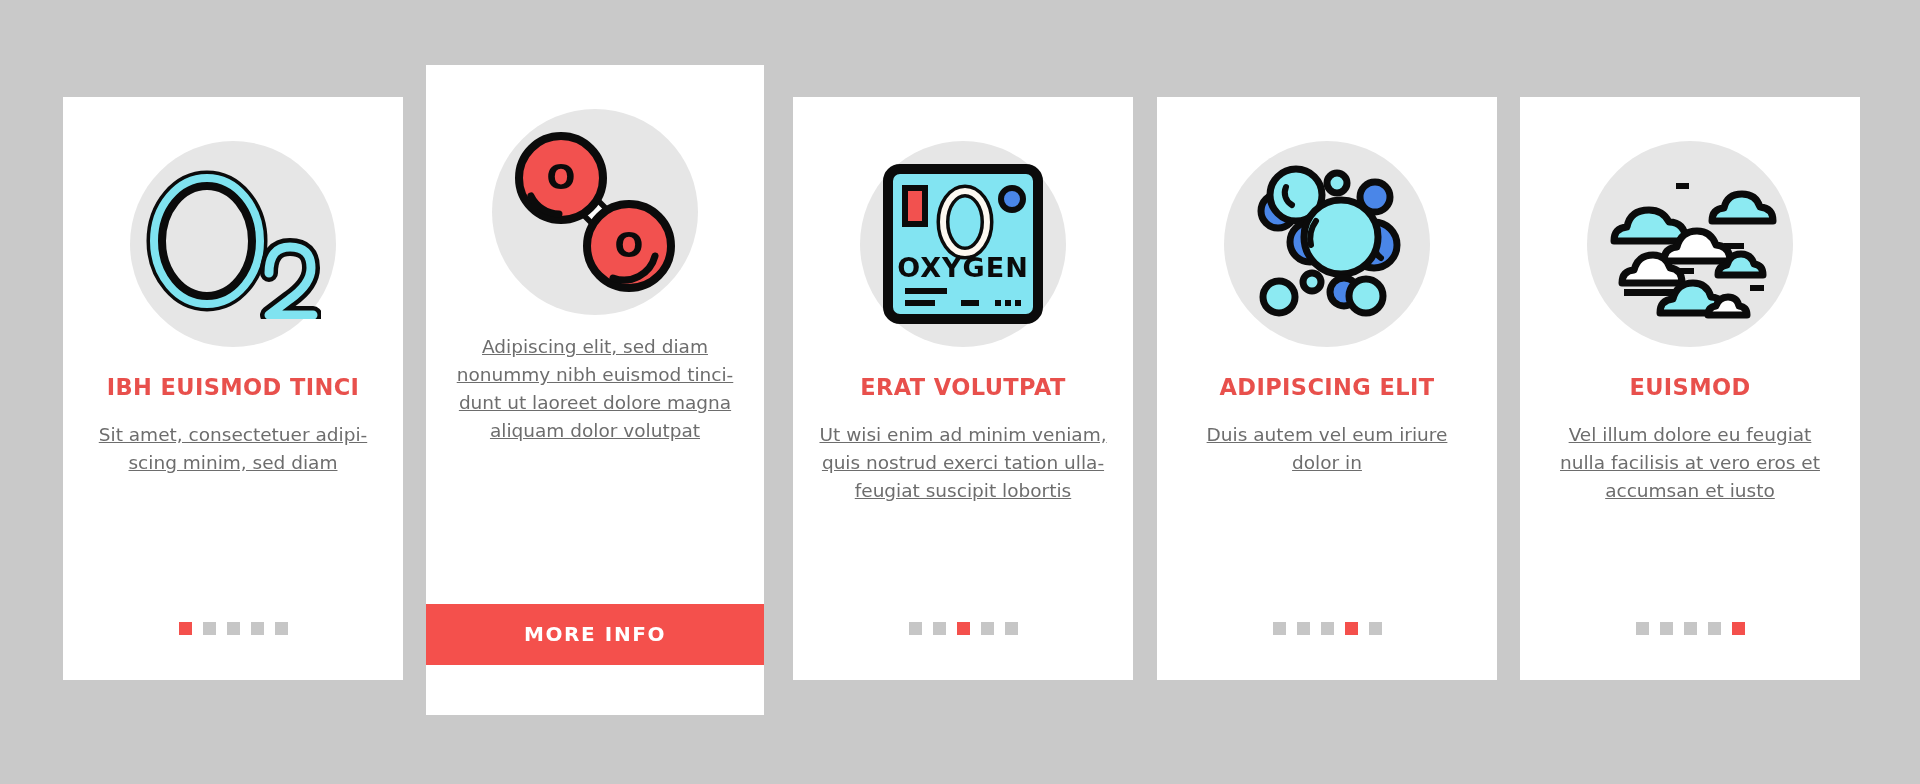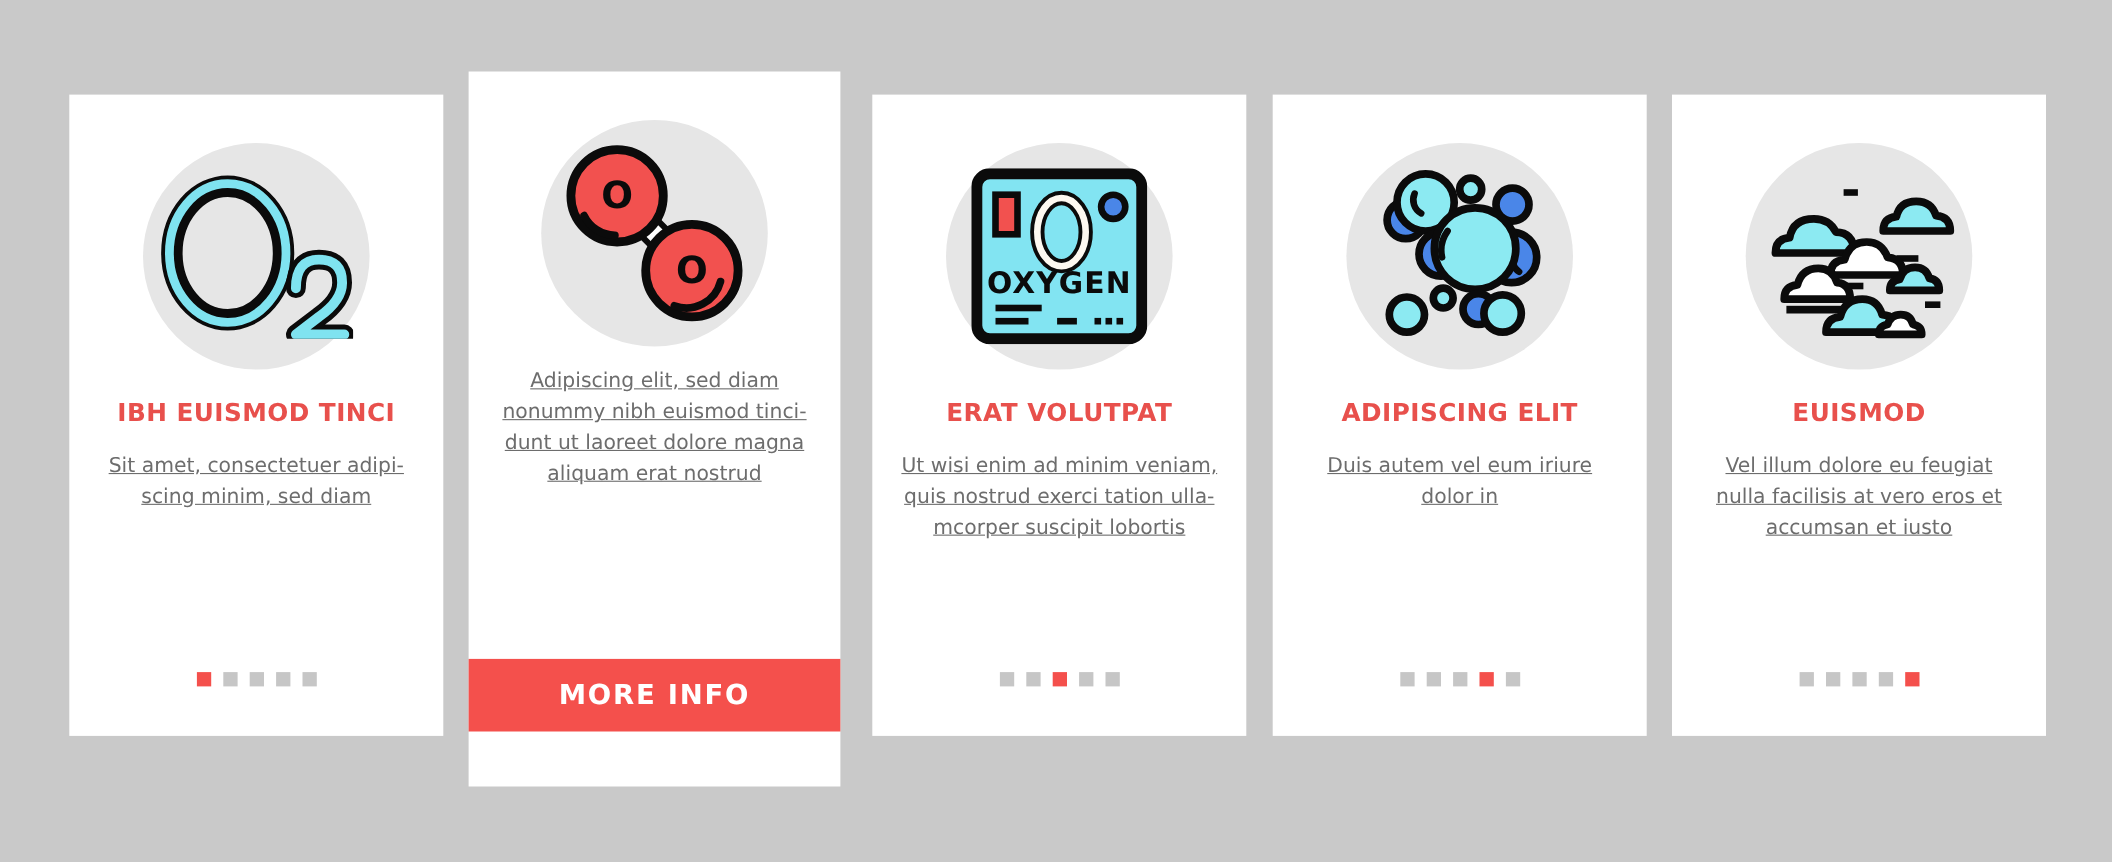--- a/index.html
+++ b/index.html
@@ -25,21 +25,21 @@
     position: absolute;
     background: #ffffff;
     box-sizing: border-box;
     display: flex;
     flex-direction: column;
     align-items: center;
   }
 
   
   .card.standard {
-    top: 86px;
+    top: 97px;
     width: 340px;
     height: 583px;
     padding-top: 44px;
   }
   
   .card.featured {
     top: 65px;
     width: 338px;
     height: 650px;
     padding-top: 44px;
@@ -98,21 +98,21 @@
     height: 13px;
     background: #c6c6c6;
     display: block;
   }
   .dot.active { background: #f4504c; }
 
   .more-info {
     width: 100%;
     background: #f4504c;
     color: #ffffff;
-    font-size: 25px;
+    font-size: 20px;
     font-weight: bold;
     letter-spacing: 1.6px;
     text-align: center;
     padding: 18px 0 19px 0;
     box-sizing: border-box;
     border: none;
     text-transform: uppercase;
     font-family: "DejaVu Sans", "Liberation Sans", sans-serif;
     cursor: pointer;
   }
@@ -158,21 +158,21 @@
 
         <circle cx="52" cy="52" r="42" fill="#f2514f" stroke="#0b0b0b" stroke-width="8"></circle>
         <path d="M22 70 a32 32 0 0 0 28 18" fill="none" stroke="#0b0b0b" stroke-width="7" stroke-linecap="round"></path>
         <text x="52" y="63" text-anchor="middle" font-family="'DejaVu Sans','Liberation Sans',sans-serif" font-size="34" font-weight="bold" fill="#0b0b0b">O</text>
 
         <circle cx="120" cy="120" r="42" fill="#f2514f" stroke="#0b0b0b" stroke-width="8"></circle>
         <path d="M104 152 a32 32 0 0 0 42 -22" fill="none" stroke="#0b0b0b" stroke-width="7" stroke-linecap="round"></path>
         <text x="120" y="131" text-anchor="middle" font-family="'DejaVu Sans','Liberation Sans',sans-serif" font-size="34" font-weight="bold" fill="#0b0b0b">O</text>
       </svg>
     </div>
-    <p class="card-desc"><span>Adipiscing elit, sed diam</span><br><span>nonummy nibh euismod tinci-</span><br><span>dunt ut laoreet dolore magna</span><br><span>aliquam erat nostrud</span></p>
+    <p class="card-desc"><span>Adipiscing elit, sed diam</span><br><span>nonummy nibh euismod tinci-</span><br><span>dunt ut laoreet dolore magna</span><br><span>aliquam dolor volutpat</span></p>
     <div class="spacer"></div>
     <button class="more-info">MORE INFO</button>
     <div class="featured-bottom-pad"></div>
   </div>
 
   <div class="card standard" style="left:793px;">
     <div class="icon-wrap">
       <svg width="160" height="160" viewBox="0 0 160 160" aria-hidden="true">
         <rect x="5" y="5" width="150" height="150" rx="12" fill="#82e4f2" stroke="#0b0b0b" stroke-width="10"></rect>
         <rect x="22" y="24" width="20" height="36" fill="#f2514f" stroke="#0b0b0b" stroke-width="6"></rect>
@@ -183,21 +183,21 @@
         <text x="80" y="113" text-anchor="middle" font-family="'DejaVu Sans','Liberation Sans',sans-serif" font-size="27" font-weight="bold" fill="#0b0b0b" letter-spacing="1">OXYGEN</text>
         <rect x="22" y="124" width="42" height="6" fill="#0b0b0b"></rect>
         <rect x="22" y="136" width="30" height="6" fill="#0b0b0b"></rect>
         <rect x="78" y="136" width="18" height="6" fill="#0b0b0b"></rect>
         <rect x="112" y="136" width="6" height="6" fill="#0b0b0b"></rect>
         <rect x="122" y="136" width="6" height="6" fill="#0b0b0b"></rect>
         <rect x="132" y="136" width="6" height="6" fill="#0b0b0b"></rect>
       </svg>
     </div>
     <h2 class="card-title">ERAT VOLUTPAT</h2>
-    <p class="card-desc"><span>Ut wisi enim ad minim veniam,</span><br><span>quis nostrud exerci tation ulla-</span><br><span>mcorper suscipit lobortis</span></p>
+    <p class="card-desc"><span>Ut wisi enim ad minim veniam,</span><br><span>quis nostrud exerci tation ulla-</span><br><span>feugiat suscipit lobortis</span></p>
     <div class="spacer"></div>
     <div class="dots">
       <span class="dot"></span>
       <span class="dot"></span>
       <span class="dot active"></span>
       <span class="dot"></span>
       <span class="dot"></span>
     </div>
   </div>
 

